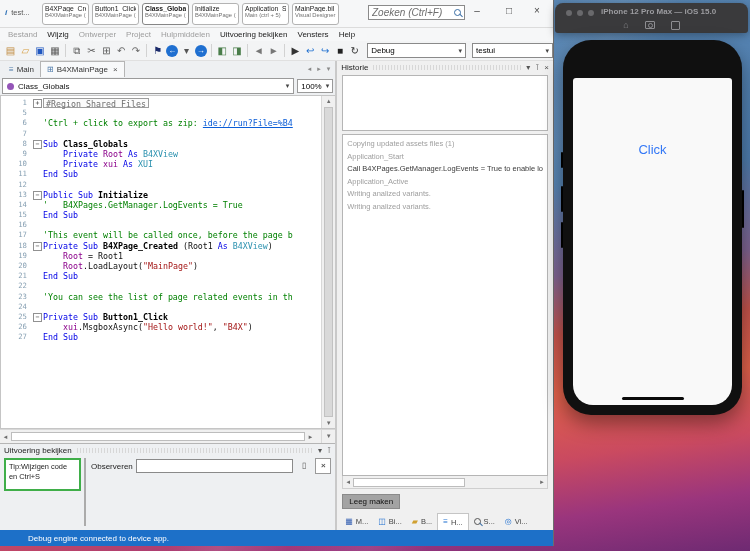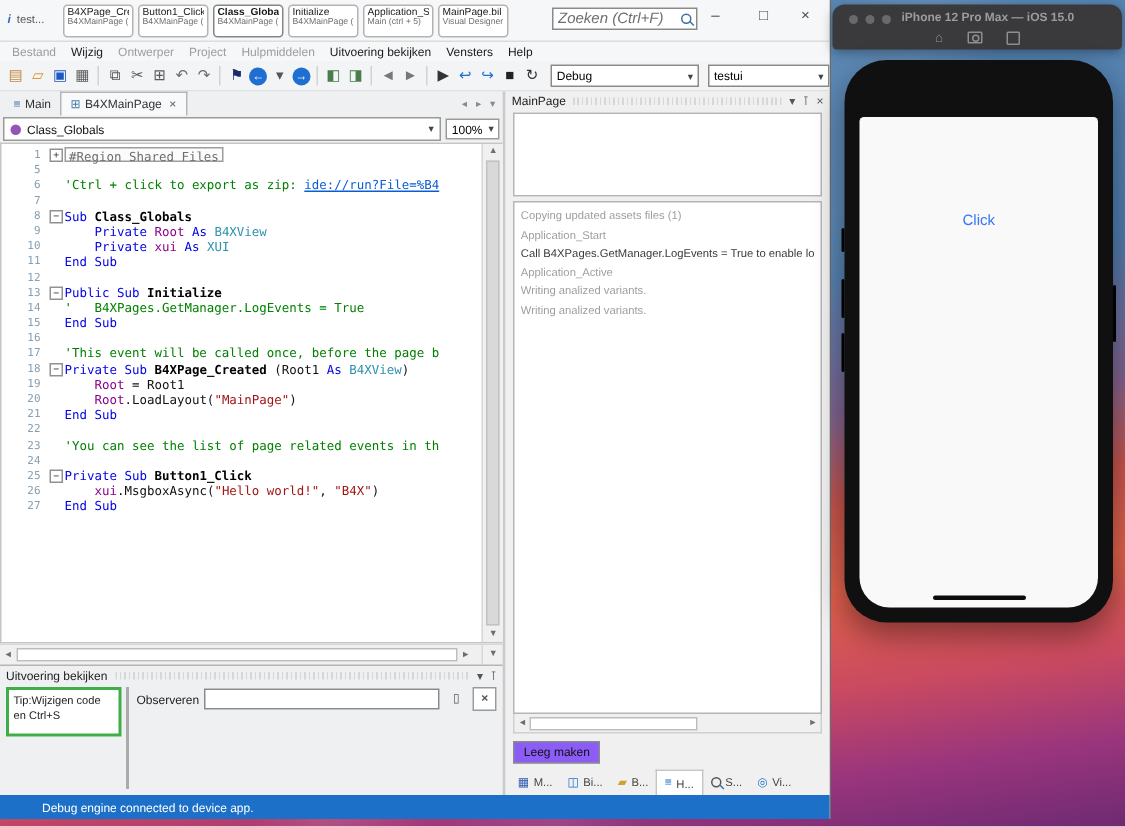--- a/index.html
+++ b/index.html
@@ -134,21 +134,21 @@
   
   .dock-box1{height:54px;border:1px solid #b5b5b5;background:#fff;margin:1px 5px 3px;flex-shrink:0}
   .dock-log{flex:1;border:1px solid #b5b5b5;background:#fff;margin:0 5px;padding:3px 4px;
         overflow:hidden;min-height:0}
   .log-line{font-size:7.5px;line-height:12.5px;white-space:nowrap}
   .log-line.muted{color:#9e9e9e}.log-line.normal{color:#3a3a3a}
   .dock-hs{height:12px;margin:0 5px;background:#f0f0f0;border:1px solid #cfcfcf;border-top:none;
         display:flex;align-items:center;flex-shrink:0}
   .dock-hs .arr{font-size:6px;color:#6e6e6e;width:10px;text-align:center}
   .dock-btn-row{height:24px;display:flex;align-items:center;padding:0 5px;flex-shrink:0}
-  .leeg-btn{height:15px;border:1px solid #8a8a8a;background:#8b5cf6;font-size:8px;color:#111;
+  .leeg-btn{height:15px;border:1px solid #8a8a8a;background:#a3a3a3;font-size:8px;color:#111;
         padding:0 6px;line-height:13px}
   .dock-tabs{height:17px;display:flex;align-items:stretch;padding-left:3px;flex-shrink:0}
   .dock-tab{display:flex;align-items:center;gap:3px;font-size:7.5px;color:#444;padding:0 5px}
   .dock-tab.active{background:#fff;border:1px solid #c5c5c5;border-bottom:none}
   .dt-ic{font-size:8px;line-height:10px}
 
   
   .status{height:16px;background:#1d70c8;color:#fff;font-size:8px;display:flex;align-items:center;
         padding-left:28px;flex-shrink:0}
 
@@ -165,21 +165,21 @@
   .ic-cam:after{content:"";position:absolute;left:2px;top:1px;width:3px;height:3px;border:1px solid #8e8e92;border-radius:50%}
   .ic-shot{width:7px;height:7px;border:1px solid #8e8e92;border-radius:1px}
 
   .phone{position:absolute;left:563px;top:40px;width:179px;height:375px;background:#101010;
         border-radius:28px;box-shadow:0 8px 20px rgba(0,0,0,.4)}
   .nub{position:absolute;background:#000;border-radius:1px;width:2px}
   .nub.n1{left:-2px;top:112px;height:16px}.nub.n2{left:-2px;top:146px;height:26px}
   .nub.n3{left:-2px;top:182px;height:26px}.nub.n4{right:-2px;top:150px;height:38px}
   .screen{position:absolute;left:10px;right:10px;top:38px;bottom:10px;background:#f9f9f9;
         border-radius:3px 3px 20px 20px}
-  .click-btn{position:absolute;left:0;right:0;top:64px;text-align:center;font-size:10px;color:#3478f6;cursor:default}
+  .click-btn{position:absolute;left:0;right:0;top:64px;text-align:center;font-size:13px;color:#3478f6;cursor:default}
   .home-ind{position:absolute;left:50%;transform:translateX(-50%);bottom:5px;width:62px;height:3px;
         background:#0b0b0b;border-radius:2px}
 </style>
 </head>
 <body>
 
 <div class="desktop">
 
   <div class="ide">
 
@@ -361,21 +361,21 @@
                 <span class="obs-btn">▯</span>
                 <span class="obs-btn x">×</span>
               </div>
             </div>
           </div>
         </div>
       </div>
 
       <div class="right-col">
         <div class="panel-title">
-          <span class="pt">MainPage</span>
+          <span class="pt">Historie</span>
           <span class="hatch"></span>
           <span class="pt-ic">▾</span>
           <span class="pt-ic">⊺</span>
           <span class="pt-ic">×</span>
         </div>
         <div class="dock-box1"></div>
         <div class="dock-log">
             <div class="log-line muted">Copying updated assets files (1)</div>
             <div class="log-line muted">Application_Start</div>
             <div class="log-line normal">Call B4XPages.GetManager.LogEvents = True to enable lo</div>

